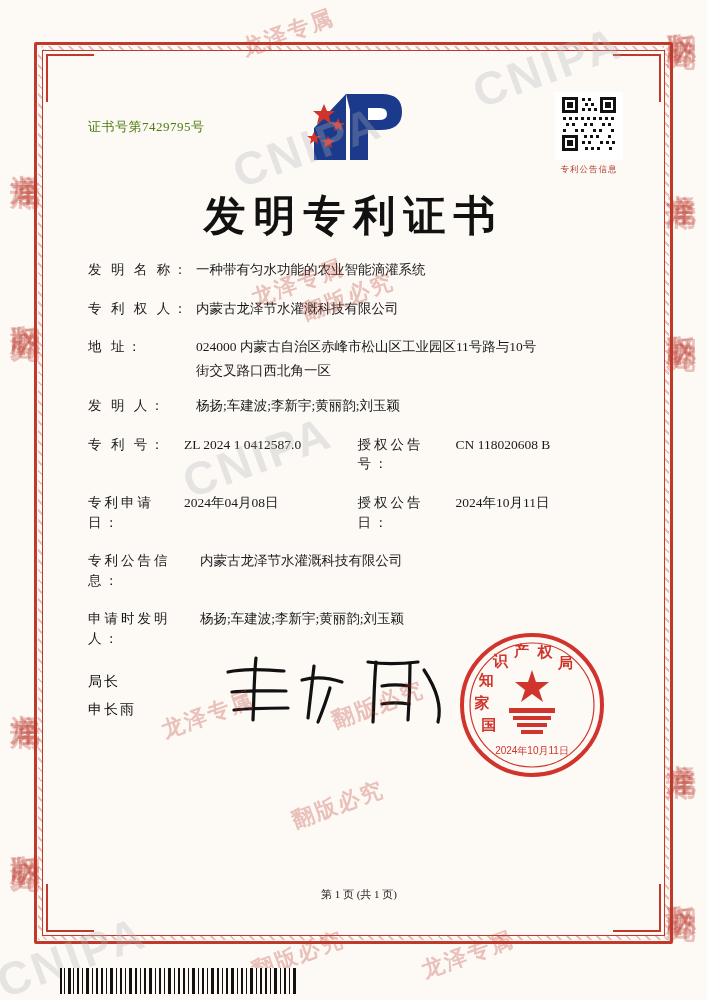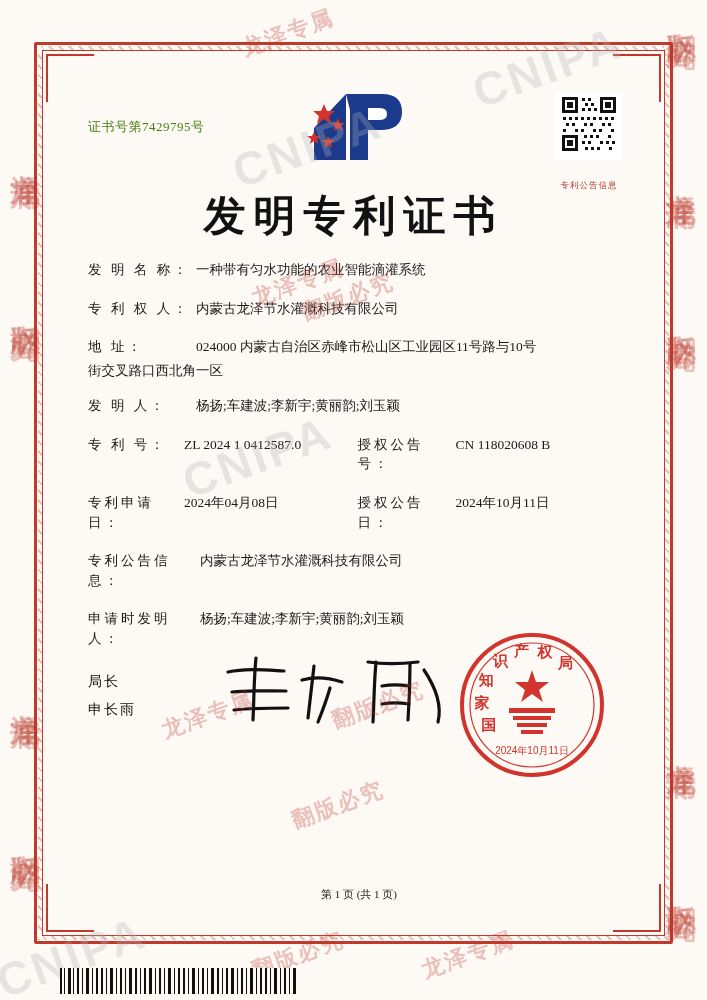--- a/index.html
+++ b/index.html
@@ -53,37 +53,37 @@
 
   .cert-no{
     position:absolute;left:28px;top:48px;font-size:13px;color:#4d7c0f;
     letter-spacing:.5px;
   }
 
   .logo{position:absolute;left:50%;top:18px;transform:translateX(-50%);width:120px;height:78px;}
 
   .qr-box{position:absolute;right:22px;top:22px;width:72px;text-align:center;}
   .qr{width:62px;height:62px;margin:0 auto;background:#fff;padding:2px;border:1px solid #fff;}
-  .qr-cap{font-size:8.5px;color:#b03a2e;margin-top:20px;letter-spacing:1px;font-family:Liberation Mono, monospace;}
+  .qr-cap{font-size:8.5px;color:#b03a2e;margin-top:4px;letter-spacing:1px;font-family:Liberation Mono, monospace;}
 
   .title{
     position:absolute;left:0;right:0;top:118px;text-align:center;
     font-size:42px;font-weight:bold;letter-spacing:8px;color:#111;
     font-family:"Liberation Serif",serif;
   }
 
   .fields{position:absolute;left:28px;right:20px;top:190px;font-size:13.5px;color:#1a1a1a;line-height:1.45;}
   .row{display:flex;margin-bottom:19px;}
   .lbl{width:108px;flex:none;letter-spacing:3px;}
   .val{flex:1;}
   .half{display:flex;}
   .half .col{flex:1;display:flex;}
   .half .col .lbl{width:96px;}
   .half .col.right .lbl{width:98px;}
-  .sub{}
+  .sub{margin-left:108px;}
 
   .para{
     position:absolute;left:28px;right:22px;top:488px;font-size:11.5px;line-height:1.9;
     color:#1a1a1a;text-align:justify;
   }
   .para p{margin:0;}
   .para .indent{text-indent:24px;}
 
   .sign{position:absolute;left:28px;top:598px;font-size:14px;letter-spacing:2px;line-height:2;color:#111;font-family:Liberation Serif, serif;}
   .hand{

